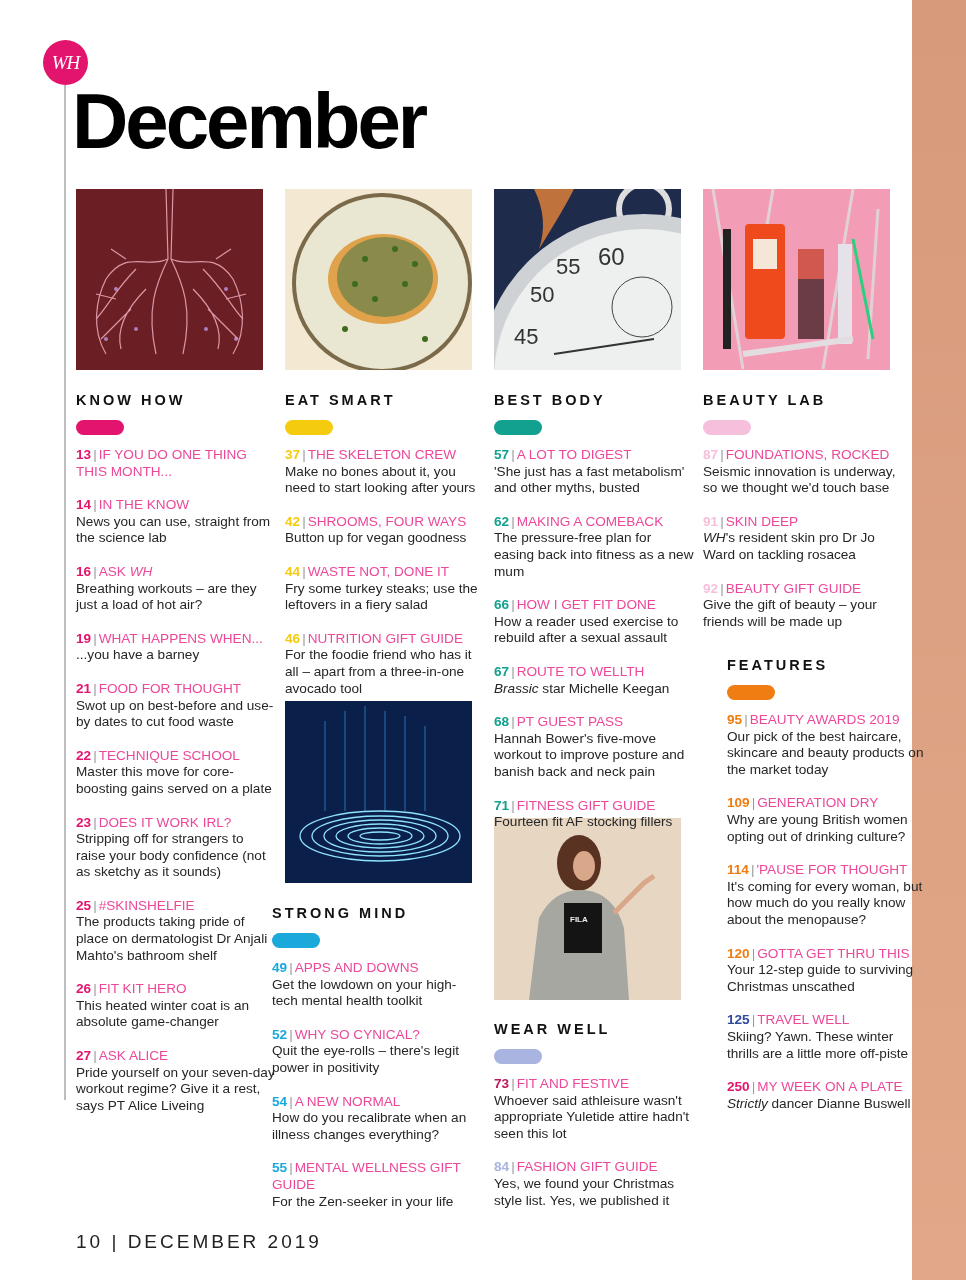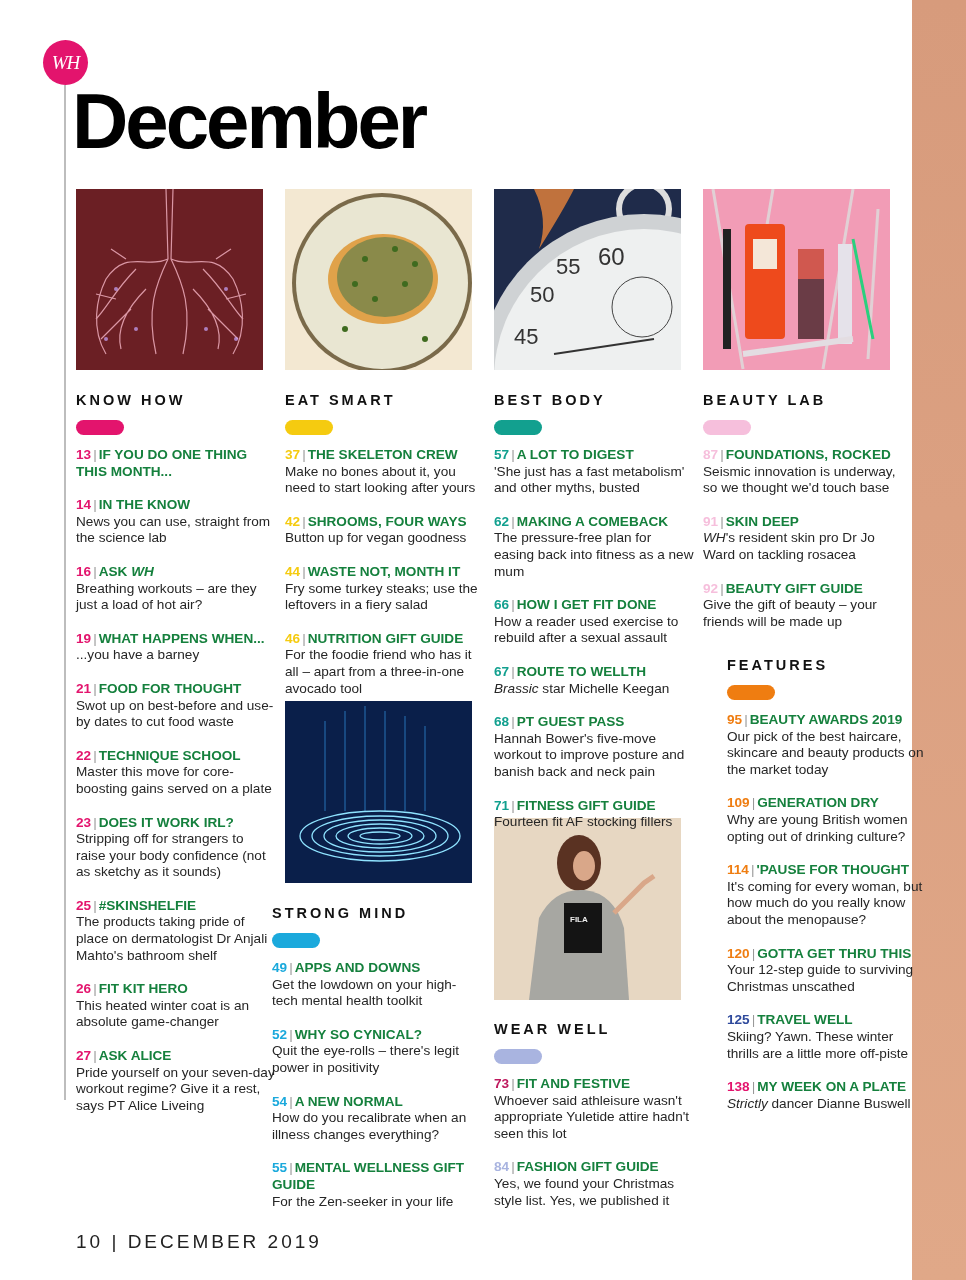--- a/index.html
+++ b/index.html
@@ -18,21 +18,21 @@
     font-weight: 700; font-size: 78px; letter-spacing: -3px; color: #000; line-height: 1; }
 
   .img { position: absolute; overflow: hidden; }
   .img svg { width: 100%; height: 100%; display: block; }
 
   .section { position: absolute; width: 200px; }
   .sec-head { font-weight: 700; font-size: 14.5px; letter-spacing: 3px; color: #111; line-height: 18px; }
   .pill { width: 48px; height: 15px; border-radius: 8px; margin-top: 11px; margin-bottom: 12px; }
 
   .entry { font-size: 13.6px; line-height: 16.6px; margin-bottom: 17px; color: #222; }
-  .entry .hd { font-weight: 700; color: #15803d; }
+  .entry .hd { font-weight: 400; color: #ec4899; }
   .entry .num { font-weight: 700; }
   .entry .bar { color: #999; font-weight: 400; margin: 0 2px; }
   .entry .desc { display: block; font-weight: 400; color: #262626; }
   .ital { font-style: italic; }
 
   .footer { position: absolute; left: 76px; top: 1231px; font-size: 19px; letter-spacing: 3px; color: #222; }
 </style>
 </head>
 <body>
 
@@ -172,21 +172,21 @@
       <div class="entry"><span class="num" style="color: rgb(227, 20, 109);">27</span><span class="bar">|</span><span class="hd">ASK ALICE</span><span class="desc"><span>Pride yourself on your seven-day workout regime? Give it a rest, says PT Alice Liveing</span></span></div>
     </div>
 </div>
 
 <div class="section" style="left:285px;top:391px;">
   <div class="sec-head">EAT SMART</div>
   <div class="pill" style="background:#f5cb10"></div>
   <div class="entries">
       <div class="entry"><span class="num" style="color: rgb(245, 203, 16);">37</span><span class="bar">|</span><span class="hd">THE SKELETON CREW</span><span class="desc"><span>Make no bones about it, you need to start looking after yours</span></span></div>
       <div class="entry"><span class="num" style="color: rgb(245, 203, 16);">42</span><span class="bar">|</span><span class="hd">SHROOMS, FOUR WAYS</span><span class="desc"><span>Button up for vegan goodness</span></span></div>
-      <div class="entry"><span class="num" style="color: rgb(245, 203, 16);">44</span><span class="bar">|</span><span class="hd">WASTE NOT, MONTH IT</span><span class="desc"><span>Fry some turkey steaks; use the leftovers in a fiery salad</span></span></div>
+      <div class="entry"><span class="num" style="color: rgb(245, 203, 16);">44</span><span class="bar">|</span><span class="hd">WASTE NOT, DONE IT</span><span class="desc"><span>Fry some turkey steaks; use the leftovers in a fiery salad</span></span></div>
       <div class="entry"><span class="num" style="color: rgb(245, 203, 16);">46</span><span class="bar">|</span><span class="hd">NUTRITION GIFT GUIDE</span><span class="desc"><span>For the foodie friend who has it all – apart from a three-in-one avocado tool</span></span></div>
     </div>
 </div>
 
 <div class="section" style="left:272px;top:904px;">
   <div class="sec-head">STRONG MIND</div>
   <div class="pill" style="background:#1ba9dc"></div>
   <div class="entries">
       <div class="entry"><span class="num" style="color: rgb(27, 169, 220);">49</span><span class="bar">|</span><span class="hd">APPS AND DOWNS</span><span class="desc"><span>Get the lowdown on your high-tech mental health toolkit</span></span></div>
       <div class="entry"><span class="num" style="color: rgb(27, 169, 220);">52</span><span class="bar">|</span><span class="hd">WHY SO CYNICAL?</span><span class="desc"><span>Quit the eye-rolls – there's legit power in positivity</span></span></div>
@@ -229,17 +229,17 @@
 
 <div class="section" style="left:703px;top:656px;margin-left:24px;">
   <div class="sec-head">FEATURES</div>
   <div class="pill" style="background:#ef7d11"></div>
   <div class="entries">
       <div class="entry"><span class="num" style="color: rgb(239, 125, 17);">95</span><span class="bar">|</span><span class="hd">BEAUTY AWARDS 2019</span><span class="desc"><span>Our pick of the best haircare, skincare and beauty products on the market today</span></span></div>
       <div class="entry"><span class="num" style="color: rgb(239, 125, 17);">109</span><span class="bar">|</span><span class="hd">GENERATION DRY</span><span class="desc"><span>Why are young British women opting out of drinking culture?</span></span></div>
       <div class="entry"><span class="num" style="color: rgb(239, 125, 17);">114</span><span class="bar">|</span><span class="hd">'PAUSE FOR THOUGHT</span><span class="desc"><span>It's coming for every woman, but how much do you really know about the menopause?</span></span></div>
       <div class="entry"><span class="num" style="color: rgb(239, 125, 17);">120</span><span class="bar">|</span><span class="hd">GOTTA GET THRU THIS</span><span class="desc"><span>Your 12-step guide to surviving Christmas unscathed</span></span></div>
       <div class="entry"><span class="num" style="color: rgb(47, 74, 156);">125</span><span class="bar">|</span><span class="hd">TRAVEL WELL</span><span class="desc"><span>Skiing? Yawn. These winter thrills are a little more off-piste</span></span></div>
-      <div class="entry"><span class="num" style="color: rgb(227, 20, 109);">138</span><span class="bar">|</span><span class="hd">MY WEEK ON A PLATE</span><span class="desc"><span class="ital">Strictly</span><span> dancer Dianne Buswell</span></span></div>
+      <div class="entry"><span class="num" style="color: rgb(227, 20, 109);">250</span><span class="bar">|</span><span class="hd">MY WEEK ON A PLATE</span><span class="desc"><span class="ital">Strictly</span><span> dancer Dianne Buswell</span></span></div>
     </div>
 </div>
 
 <div class="footer">10 | DECEMBER 2019</div>
 
 </body></html>

